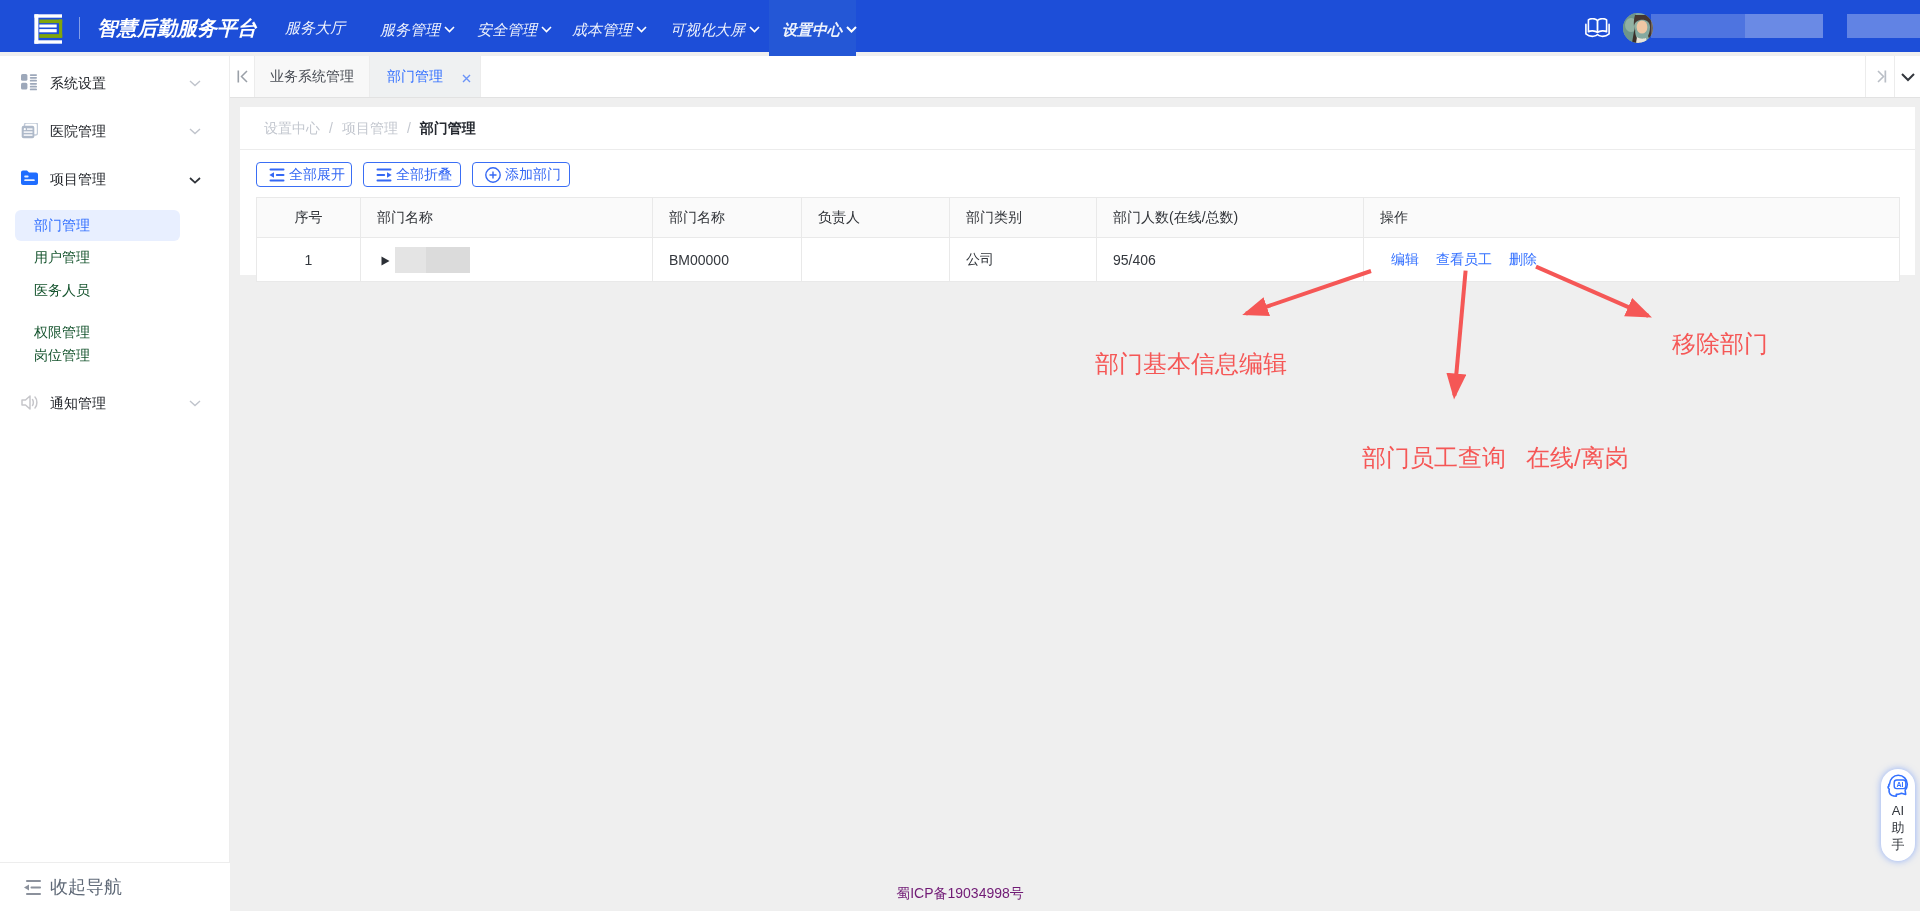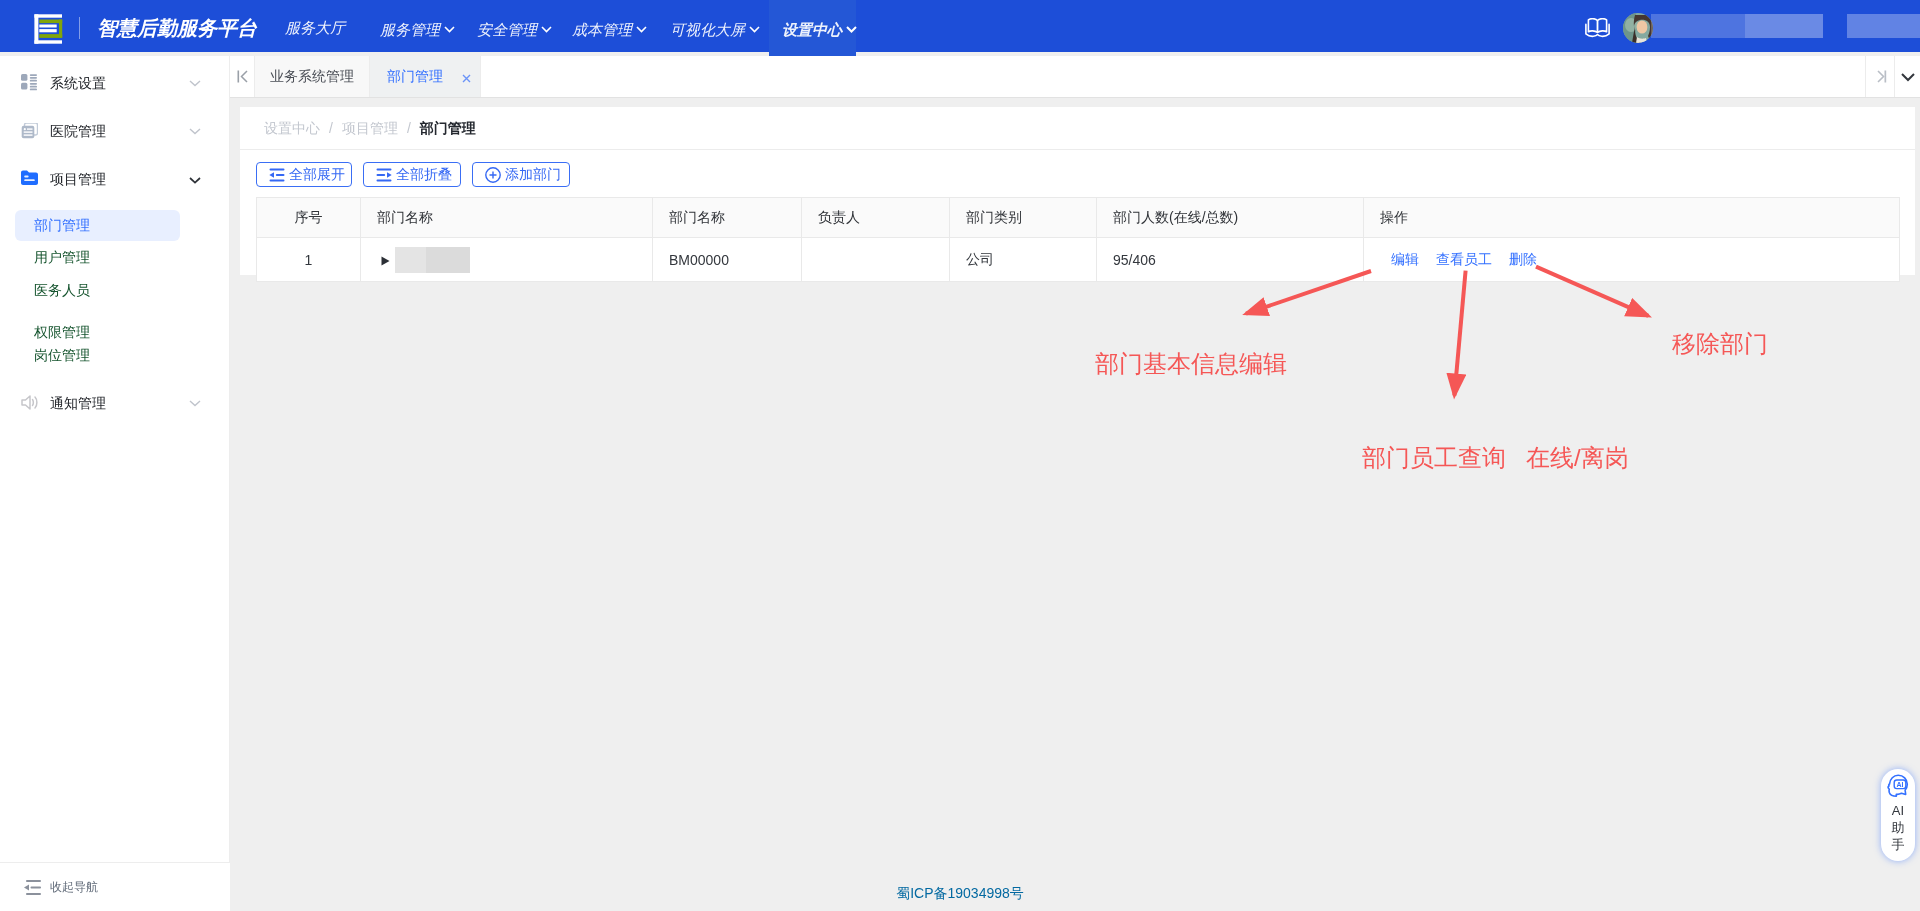--- a/index.html
+++ b/index.html
@@ -16,21 +16,21 @@
 
 #sidebar { position:absolute; left:0; top:56px; width:230px; height:855px; background:#fff; border-right:1px solid #ededed; }
 .mitem { position:absolute; left:0; width:230px; height:48px; }
 .mitem .txt { position:absolute; left:50px; top:0; line-height:48px; font-size:14px; color:#24272c; }
 .mitem .icon { position:absolute; left:21px; top:16px; }
 .mitem .chev { position:absolute; left:189px; top:21px; }
 .smenu { position:absolute; left:34px; width:160px; height:32px; line-height:32px; font-size:14px; color:#14532d; }
 #selbox { position:absolute; left:15px; top:154px; width:165px; height:31px; background:#e8efff; border-radius:6px; }
 #selbox .t { position:absolute; left:19px; line-height:31px; font-size:14px; color:#3370ff; }
 #collapse { position:absolute; left:0; top:806px; width:230px; height:49px; border-top:1px solid #ededed; background:#fff; }
-#collapse .txt { position:absolute; left:50px; line-height:49px; font-size:12px; color:#606a78; }
+#collapse .txt { position:absolute; left:50px; line-height:49px; font-size:18px; color:#606a78; }
 
 #tabbar { position:absolute; left:230px; top:56px; width:1690px; height:42px; background:#fff; border-bottom:1px solid #e2e2e2; }
 .tbox { position:absolute; top:0; height:41px; border-right:1px solid #ececec; }
 .tab-txt { font-size:14px; line-height:41px; text-align:center; }
 
 #card { position:absolute; left:240px; top:107px; width:1675px; height:168px; background:#fff; border-radius:0; }
 #bread { position:absolute; left:0; top:0; width:1675px; height:43px; border-bottom:1px solid #ececec; font-size:14px; line-height:43px; }
 #bread .in { margin-left:24px; }
 .bc-g { color:#c3c7cf; }
 .bc-sep { color:#c3c7cf; margin:0 9px; }
@@ -39,21 +39,21 @@
 .btn svg { vertical-align:-2.5px; margin-right:4px; }
 
 #tbl { position:absolute; left:16px; top:90px; border-collapse:collapse; table-layout:fixed; }
 #tbl th, #tbl td { border:1px solid #e9e9e9; font-size:14px; font-weight:normal; text-align:left; padding:0 0 0 16px; color:#33373d; }
 #tbl th { background:#fafafa; height:40px; color:#303338; }
 #tbl td { height:44px; background:#fff; }
 .blue-link { color:#3370ff; margin-right:17px;margin-top:13px; }
 
 .red-t { position:absolute; color:#f55756; font-size:24px; white-space:nowrap; }
 
-#footer { position:absolute; left:0; top:885px; width:1920px; text-align:center; font-size:14px; color:#0369a1; }
+#footer { position:absolute; left:0; top:885px; width:1920px; text-align:center; font-size:14px; color:#701a75; }
 
 #ai { position:absolute; left:1881px; top:769px; width:34px; height:92px; background:#fff; border-radius:17px; box-shadow:0 0 7px rgba(64,120,255,0.55); text-align:center; }
 #ai .v { font-size:13px; color:#33373d; line-height:17px; }
 </style>
 </head>
 <body>
 
 <div id="topbar">
   <svg class="abs" style="left:34px;top:14px" width="29" height="30" viewBox="0 0 29 30">
     <rect x="0.4" y="0.3" width="27.6" height="3.4" fill="#fff"></rect>

